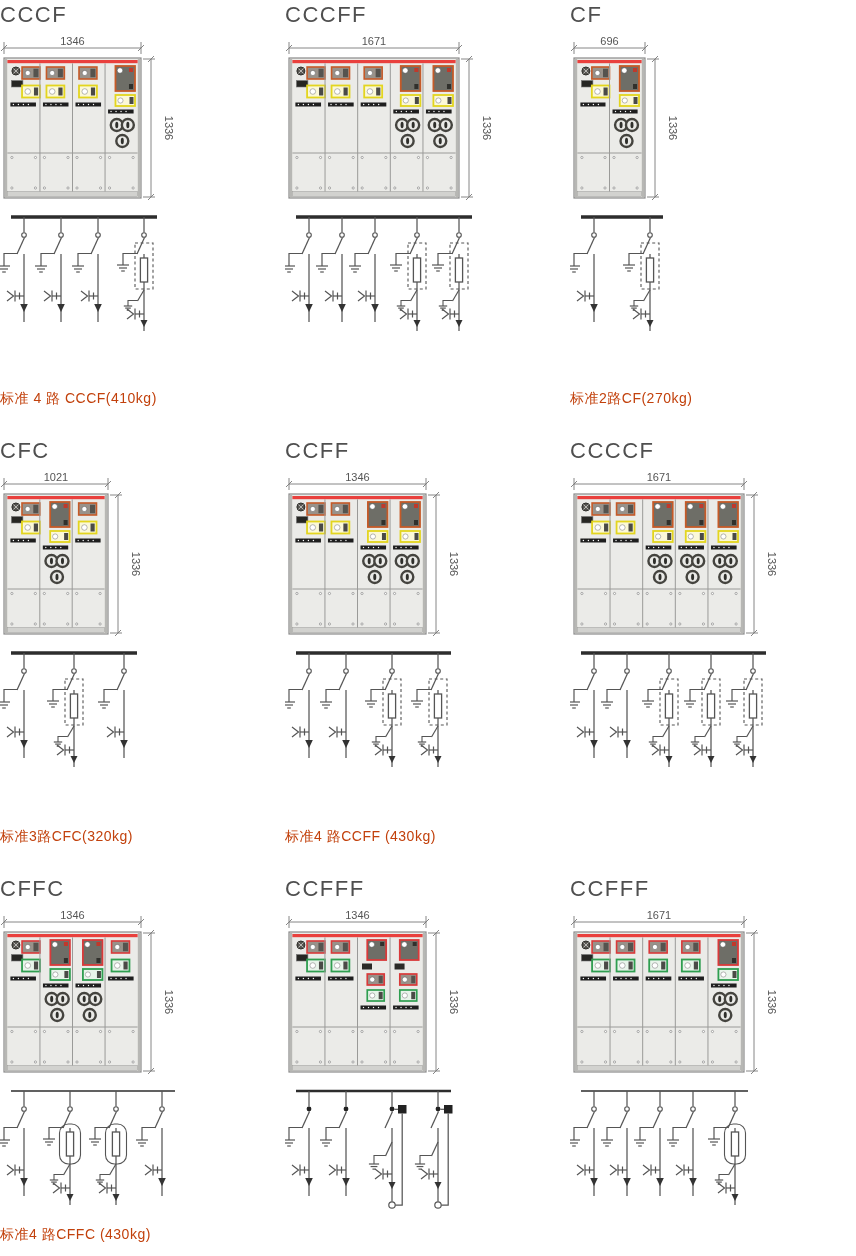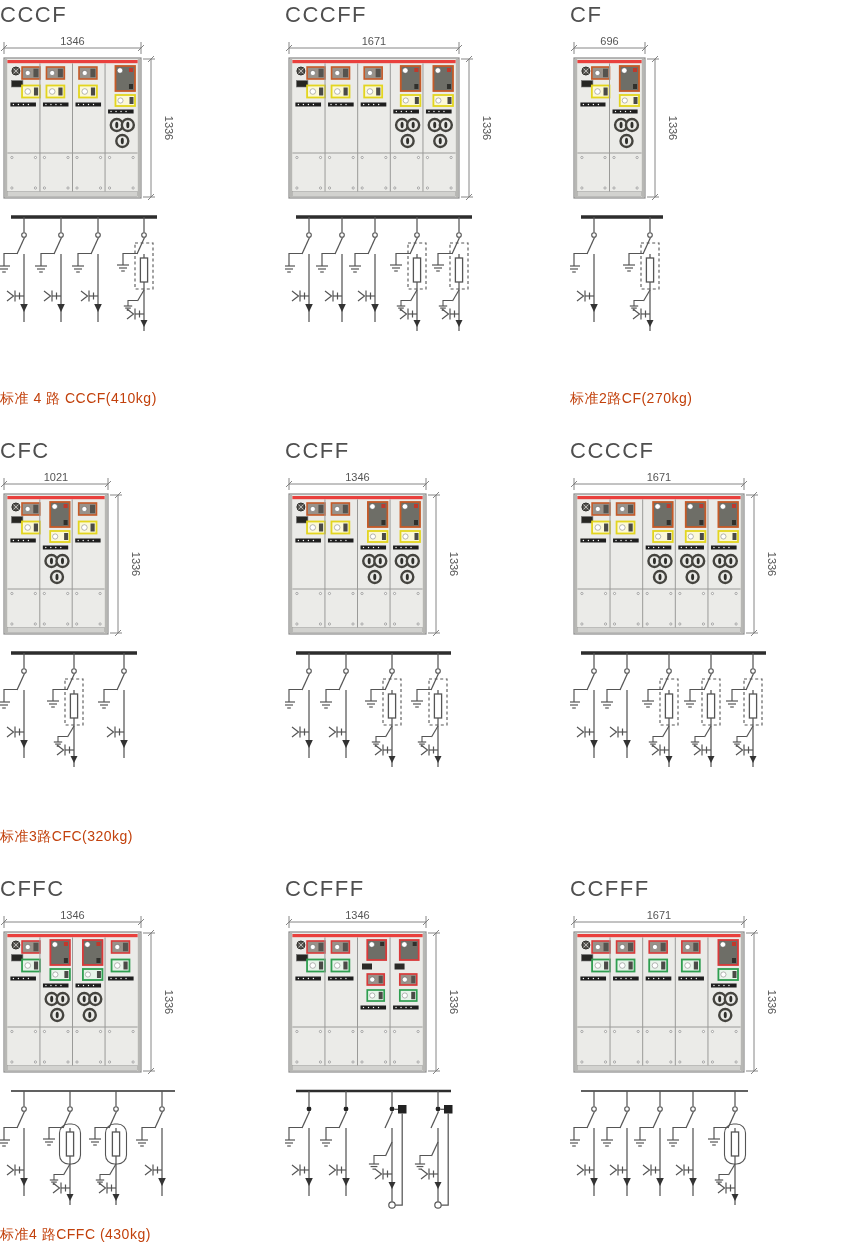--- a/index.html
+++ b/index.html
@@ -805,20 +805,21 @@
           <polyline points="146.7,90.5 137,90.5 137,96" fill="none" stroke="#555555" stroke-width="1.1"></polyline>
           <line x1="132.8" y1="96" x2="141.2" y2="96" stroke="#555555" stroke-width="1.2"></line>
           <line x1="134.2" y1="98.1" x2="139.8" y2="98.1" stroke="#555555" stroke-width="1.2"></line>
           <line x1="135.74" y1="100.2" x2="138.26" y2="100.2" stroke="#555555" stroke-width="1.2"></line>
           <polyline points="136,99 142.5,104 136,109" fill="none" stroke="#555555" stroke-width="1.2"></polyline>
           <line x1="144" y1="98.5" x2="144" y2="109.5" stroke="#555555" stroke-width="1.2"></line>
           <line x1="148.5" y1="100.5" x2="148.5" y2="107.5" stroke="#555555" stroke-width="1.2"></line>
           <line x1="144" y1="104" x2="153" y2="104" stroke="#555555" stroke-width="1.2"></line>
           <polygon points="149.5,110 156.5,110 153,117" fill="#333"></polygon>
         </svg></div>
+    <div class="caption">标准4 路CCFF (430kg)</div>
   </div>
 
   <div class="cell">
     <div class="title">CCCCF</div>
     <div class="cab"><svg width="212" height="172" viewBox="0 0 212 172">
           <line x1="4" y1="8" x2="4" y2="20" stroke="#787878" stroke-width="0.9"></line>
           <line x1="174" y1="8" x2="174" y2="20" stroke="#787878" stroke-width="0.9"></line>
           <line x1="4" y1="14" x2="174" y2="14" stroke="#787878" stroke-width="0.9"></line>
           <line x1="1" y1="17" x2="7" y2="11" stroke="#787878" stroke-width="0.9"></line>
           <line x1="171" y1="17" x2="177" y2="11" stroke="#787878" stroke-width="0.9"></line>

